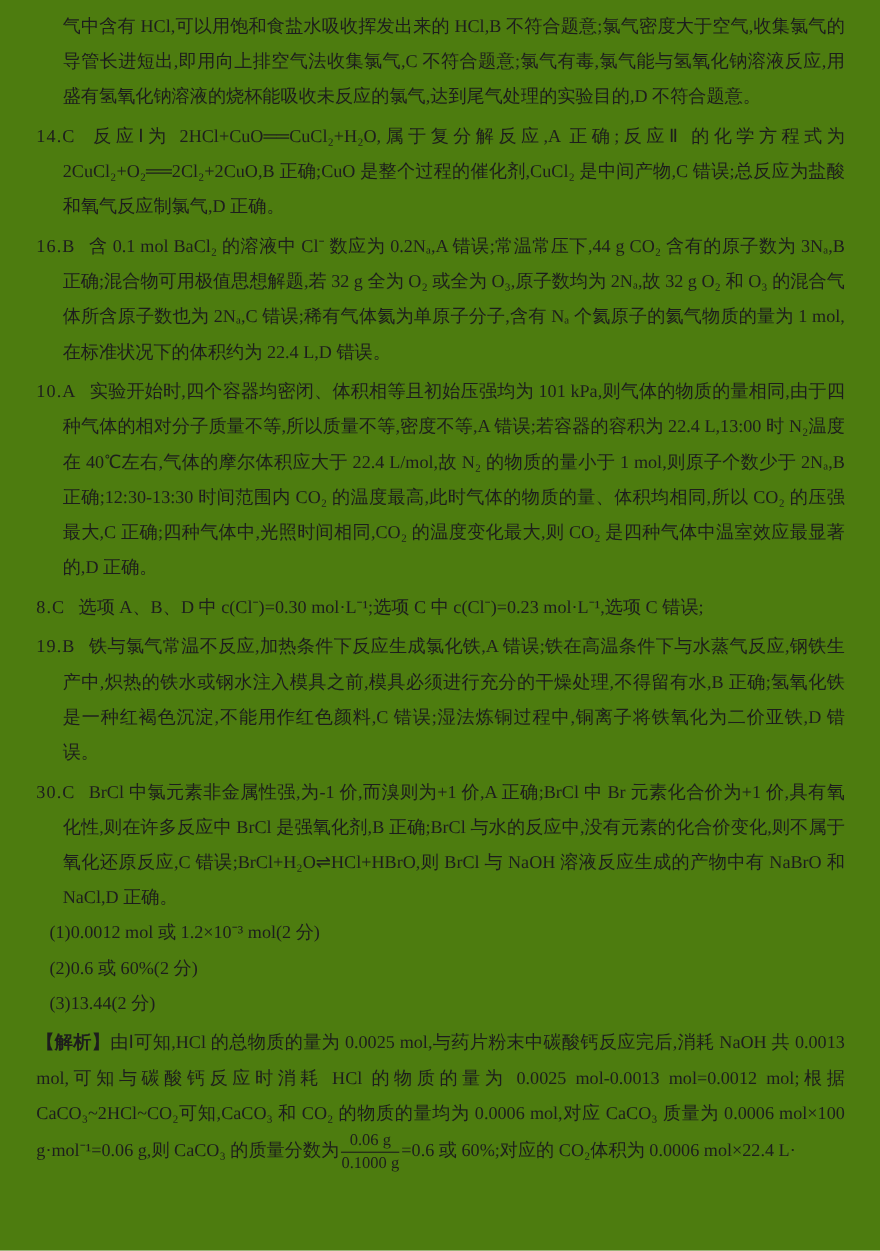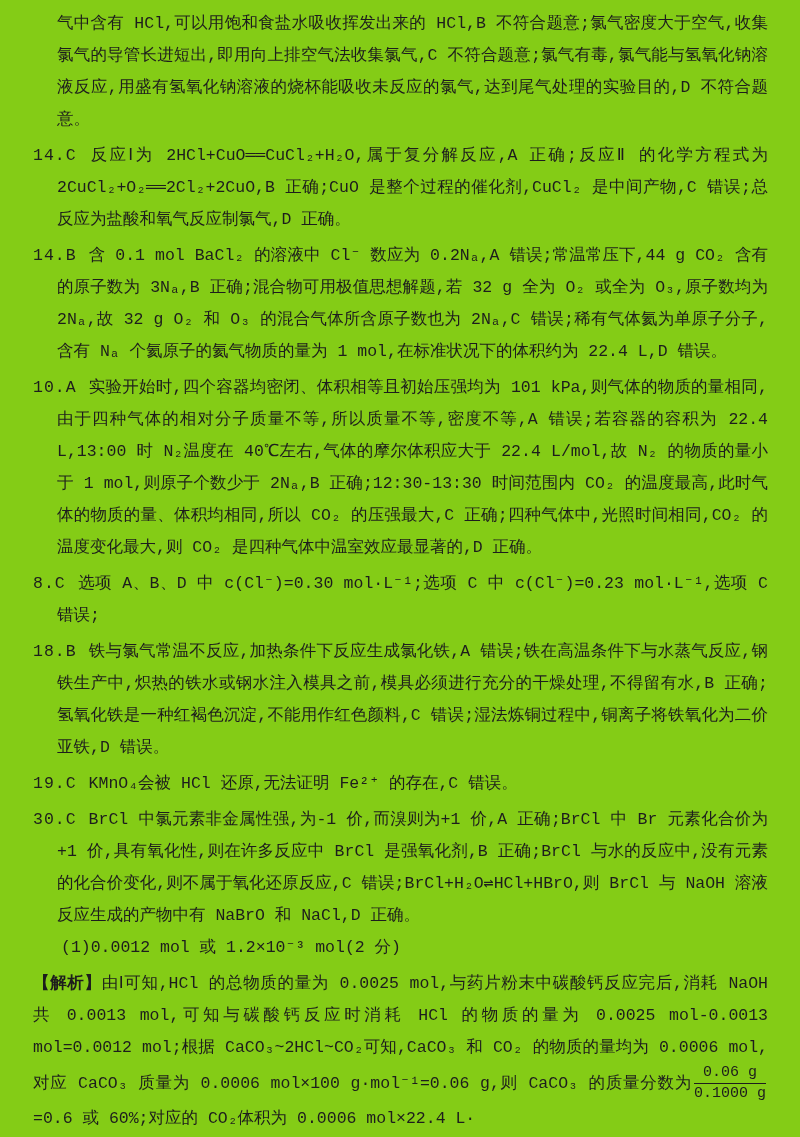--- a/index.html
+++ b/index.html
@@ -1,34 +1,34 @@
 <!DOCTYPE html>
 <html><head>
 <meta charset="utf-8">
 <style>
   html, body { margin: 0; padding: 0; background: #ffffff; }
   .page {
     position: relative;
     width: 800px;
     height: 1137px;
     box-sizing: border-box;
-    background: #84cc16;
+    background: #4d7c0f;
     padding: 8px 32px 0 33px;
     overflow: hidden;
-    font-family: Liberation Mono, monospace;
+    font-family: Liberation Serif, serif;
     font-size: 16.5px;
     line-height: 32px;
     color: #1d1d1d;
   }
   p { margin: 0; text-align: justify; }
   .cont { margin-left: 24px; }
   .item { margin-left: 24px; text-indent: -24px; margin-top: 4px; }
   .label { letter-spacing: 1px; padding-right: 12px; white-space: nowrap; }
   .q-head { margin-top: 4px; }
-  .sub-answer { margin-left: 28px; }
+  .sub-answer { margin-left: 12px; }
   .analysis { margin-top: 4px; }
   .analysis-label { font-weight: bold; }
   .frac {
     display: inline-block;
     vertical-align: middle;
     text-align: center;
     line-height: 1.2;
     font-size: 15px;
     margin: 0 2px;
   }
@@ -37,31 +37,32 @@
 </style>
 </head>
 <body>
 
 <div class="page">
 
   <p class="cont">气中含有 HCl,可以用饱和食盐水吸收挥发出来的 HCl,B 不符合题意;氯气密度大于空气,收集氯气的导管长进短出,即用向上排空气法收集氯气,C 不符合题意;氯气有毒,氯气能与氢氧化钠溶液反应,用盛有氢氧化钠溶液的烧杯能吸收未反应的氯气,达到尾气处理的实验目的,D 不符合题意。</p>
 
   <p class="item"><span class="label">14.C</span><span>反应Ⅰ为 2HCl+CuO══CuCl₂+H₂O,属于复分解反应,A 正确;反应Ⅱ 的化学方程式为 2CuCl₂+O₂══2Cl₂+2CuO,B 正确;CuO 是整个过程的催化剂,CuCl₂ 是中间产物,C 错误;总反应为盐酸和氧气反应制氯气,D 正确。</span></p>
 
-  <p class="item"><span class="label">14.B</span><span>含 0.1 mol BaCl₂ 的溶液中 Cl⁻ 数应为 0.2Nₐ,A 错误;常温常压下,44 g CO₂ 含有的原子数为 3Nₐ,B 正确;混合物可用极值思想解题,若 32 g 全为 O₂ 或全为 O₃,原子数均为 2Nₐ,故 32 g O₂ 和 O₃ 的混合气体所含原子数也为 2Nₐ,C 错误;稀有气体氦为单原子分子,含有 Nₐ 个氦原子的氦气物质的量为 1 mol,在标准状况下的体积约为 22.4 L,D 错误。</span></p>
+  <p class="item"><span class="label">16.B</span><span>含 0.1 mol BaCl₂ 的溶液中 Cl⁻ 数应为 0.2Nₐ,A 错误;常温常压下,44 g CO₂ 含有的原子数为 3Nₐ,B 正确;混合物可用极值思想解题,若 32 g 全为 O₂ 或全为 O₃,原子数均为 2Nₐ,故 32 g O₂ 和 O₃ 的混合气体所含原子数也为 2Nₐ,C 错误;稀有气体氦为单原子分子,含有 Nₐ 个氦原子的氦气物质的量为 1 mol,在标准状况下的体积约为 22.4 L,D 错误。</span></p>
 
   <p class="item"><span class="label">10.A</span><span>实验开始时,四个容器均密闭、体积相等且初始压强均为 101 kPa,则气体的物质的量相同,由于四种气体的相对分子质量不等,所以质量不等,密度不等,A 错误;若容器的容积为 22.4 L,13:00 时 N₂温度在 40℃左右,气体的摩尔体积应大于 22.4 L/mol,故 N₂ 的物质的量小于 1 mol,则原子个数少于 2Nₐ,B 正确;12:30-13:30 时间范围内 CO₂ 的温度最高,此时气体的物质的量、体积均相同,所以 CO₂ 的压强最大,C 正确;四种气体中,光照时间相同,CO₂ 的温度变化最大,则 CO₂ 是四种气体中温室效应最显著的,D 正确。</span></p>
 
   <p class="item"><span class="label">8.C</span><span>选项 A、B、D 中 c(Cl⁻)=0.30 mol·L⁻¹;选项 C 中 c(Cl⁻)=0.23 mol·L⁻¹,选项 C 错误;</span></p>
 
-  <p class="item"><span class="label">18.B</span><span>铁与氯气常温不反应,加热条件下反应生成氯化铁,A 错误;铁在高温条件下与水蒸气反应,钢铁生产中,炽热的铁水或钢水注入模具之前,模具必须进行充分的干燥处理,不得留有水,B 正确;氢氧化铁是一种红褐色沉淀,不能用作红色颜料,C 错误;湿法炼铜过程中,铜离子将铁氧化为二价亚铁,D 错误。</span></p>
+  <p class="item"><span class="label">19.B</span><span>铁与氯气常温不反应,加热条件下反应生成氯化铁,A 错误;铁在高温条件下与水蒸气反应,钢铁生产中,炽热的铁水或钢水注入模具之前,模具必须进行充分的干燥处理,不得留有水,B 正确;氢氧化铁是一种红褐色沉淀,不能用作红色颜料,C 错误;湿法炼铜过程中,铜离子将铁氧化为二价亚铁,D 错误。</span></p>
 
-  <p class="item"><span class="label">19.C</span><span>KMnO₄会被 HCl 还原,无法证明 Fe²⁺ 的存在,C 错误。</span></p>
 
   <p class="item"><span class="label">30.C</span><span>BrCl 中氯元素非金属性强,为-1 价,而溴则为+1 价,A 正确;BrCl 中 Br 元素化合价为+1 价,具有氧化性,则在许多反应中 BrCl 是强氧化剂,B 正确;BrCl 与水的反应中,没有元素的化合价变化,则不属于氧化还原反应,C 错误;BrCl+H₂O⇌HCl+HBrO,则 BrCl 与 NaOH 溶液反应生成的产物中有 NaBrO 和 NaCl,D 正确。</span></p>
 
   <div>
     <p class="sub-answer">(1)0.0012 mol 或 1.2×10⁻³ mol(2 分)</p>
+    <p class="sub-answer">(2)0.6 或 60%(2 分)</p>
+    <p class="sub-answer">(3)13.44(2 分)</p>
   </div>
 
   <p class="analysis"><span class="analysis-label">【解析】</span><span>由Ⅰ可知,HCl 的总物质的量为 0.0025 mol,与药片粉末中碳酸钙反应完后,消耗 NaOH 共 0.0013 mol,可知与碳酸钙反应时消耗 HCl 的物质的量为 0.0025 mol-0.0013 mol=0.0012 mol;根据 CaCO₃~2HCl~CO₂可知,CaCO₃ 和 CO₂ 的物质的量均为 0.0006 mol,对应 CaCO₃ 质量为 0.0006 mol×100 g·mol⁻¹=0.06 g,则 CaCO₃ 的质量分数为</span><span class="frac"><span class="fn">0.06 g</span><span class="fd">0.1000 g</span></span><span>=0.6 或 60%;对应的 CO₂体积为 0.0006 mol×22.4 L·</span></p>
 
 </div>
 
 </body></html>

